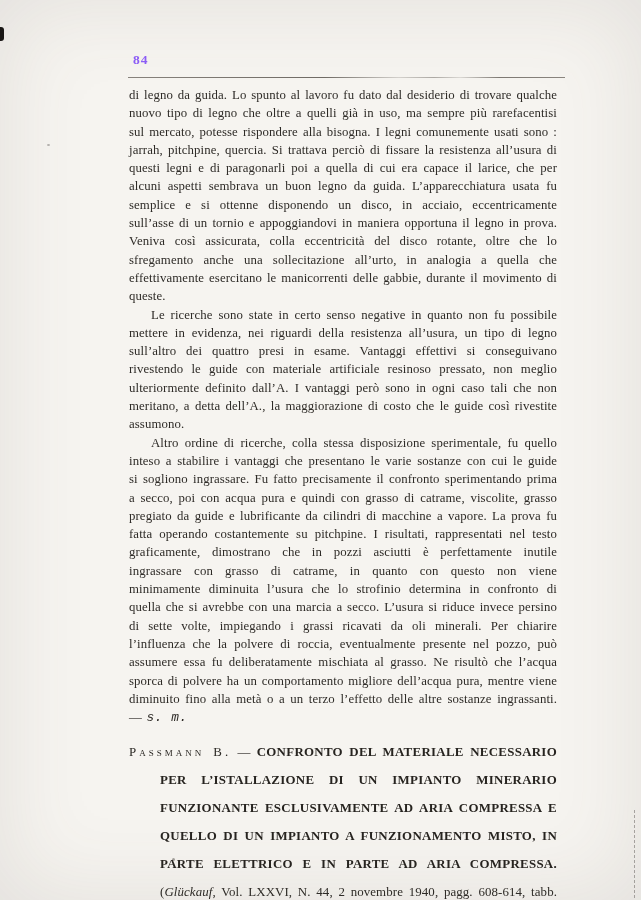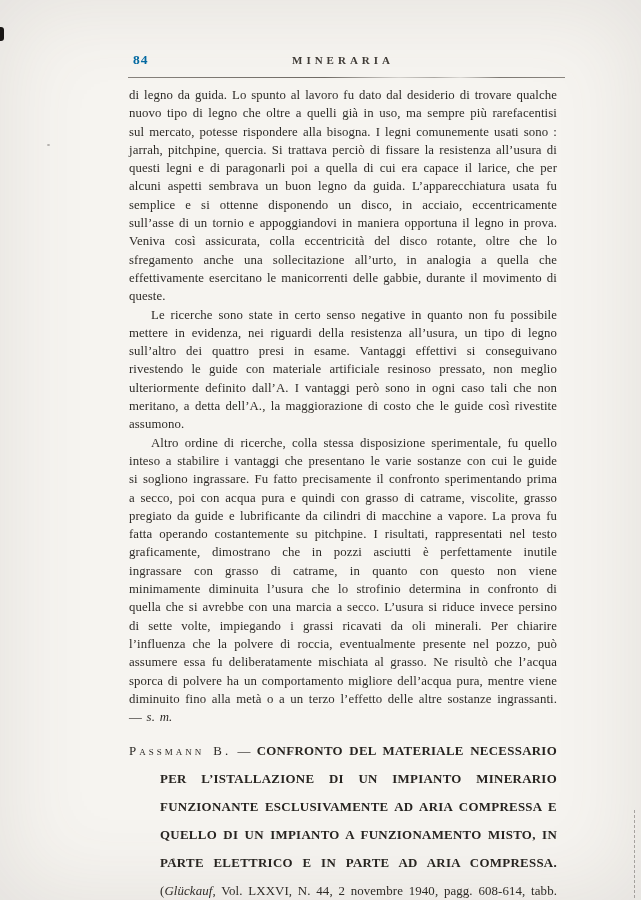--- a/index.html
+++ b/index.html
@@ -14,21 +14,21 @@
   .page {
     position: absolute; inset: 0;
     box-shadow: inset 0 0 90px rgba(90,85,75,0.12);
   }
   
   .page-header {
     position: absolute; left: 129px; top: 51px; width: 428px; height: 20px;
   }
   .pagenum {
     position: absolute; left: 4px; top: 1px;
-    font-weight: 700; font-size: 13.5px; letter-spacing: 1px; color: #0369a1;
+    font-weight: 700; font-size: 13.5px; letter-spacing: 1px; color: #8b5cf6;
   }
   .journal {
     display: block; text-align: center;
     font-size: 11px; font-weight: 700;
     letter-spacing: 4px; color: #3f3b36;
     padding-top: 3px;
   }
   .rule {
     position: absolute; left: 128px; top: 77px; width: 437px; height: 1px;
     background: linear-gradient(90deg,
@@ -38,21 +38,21 @@
   }
   
   .column {
     position: absolute; left: 129px; top: 86px; width: 428px;
     font-size: 12.8px; line-height: 18.3px;
     text-align: justify;
     letter-spacing: 0.1px; word-spacing: 1.4px;
   }
   p { margin: 0; }
   p.indent { text-indent: 22px; }
-  .sig { font-style: italic; }
+  .sig { font-style: italic; font-family: Liberation Mono, monospace; }
   
   .entry { margin-top: 11px; }
   .entry-heading {
     padding-left: 31px; text-indent: -31px;
     font-size: 12.9px; line-height: 28px;
     margin-bottom: 9px;
   }
   .author {
     font-variant: small-caps;
     letter-spacing: 3px;
@@ -79,21 +79,20 @@
     border-left: 1.5px dashed rgba(50,46,42,0.38);
   }
 </style>
 </head>
 <body>
 
 <div class="page">
 
   <div class="page-header">
     <span class="pagenum">84</span>
-    <span class="journal">MINERARIA</span>
   </div>
 
   <div class="rule"></div>
 
   <main class="column">
 
     <p>di legno da guida. Lo spunto al lavoro fu dato dal desiderio di trovare qualche nuovo tipo di legno che oltre a quelli già in uso, ma sempre più rarefacentisi sul mercato, potesse rispondere alla bisogna. I legni comunemente usati sono : jarrah, pitchpine, quercia. Si trattava perciò di fissare la resistenza all’usura di questi legni e di paragonarli poi a quella di cui era capace il larice, che per alcuni aspetti sembrava un buon legno da guida. L’apparecchiatura usata fu semplice e si ottenne disponendo un disco, in acciaio, eccentricamente sull’asse di un tornio e appoggiandovi in maniera opportuna il legno in prova. Veniva così assicurata, colla eccentricità del disco rotante, oltre che lo sfregamento anche una sollecitazione all’urto, in analogia a quella che effettivamente esercitano le manicorrenti delle gabbie, durante il movimento di queste.</p>
     <p class="indent">Le ricerche sono state in certo senso negative in quanto non fu possibile mettere in evidenza, nei riguardi della resistenza all’usura, un tipo di legno sull’altro dei quattro presi in esame. Vantaggi effettivi si conseguivano rivestendo le guide con materiale artificiale resinoso pressato, non meglio ulteriormente definito dall’A. I vantaggi però sono in ogni caso tali che non meritano, a detta dell’A., la maggiorazione di costo che le guide così rivestite assumono.</p>
     <p class="indent"><span>Altro ordine di ricerche, colla stessa disposizione sperimentale, fu quello inteso a stabilire i vantaggi che presentano le varie sostanze con cui le guide si sogliono ingrassare. Fu fatto precisamente il confronto sperimentando prima a secco, poi con acqua pura e quindi con grasso di catrame, viscolite, grasso pregiato da guide e lubrificante da cilindri di macchine a vapore. La prova fu fatta operando costantemente su pitchpine. I risultati, rappresentati nel testo graficamente, dimostrano che in pozzi asciutti è perfettamente inutile ingrassare con grasso di catrame, in quanto con questo non viene minimamente diminuita l’usura che lo strofinio determina in confronto di quella che si avrebbe con una marcia a secco. L’usura si riduce invece persino di sette volte, impiegando i grassi ricavati da oli minerali. Per chiarire l’influenza che la polvere di roccia, eventualmente presente nel pozzo, può assumere essa fu deliberatamente mischiata al grasso. Ne risultò che l’acqua sporca di polvere ha un comportamento migliore dell’acqua pura, mentre viene diminuito fino alla metà o a un terzo l’effetto delle altre sostanze ingrassanti. — </span><span class="sig">s. m.</span></p>
 

